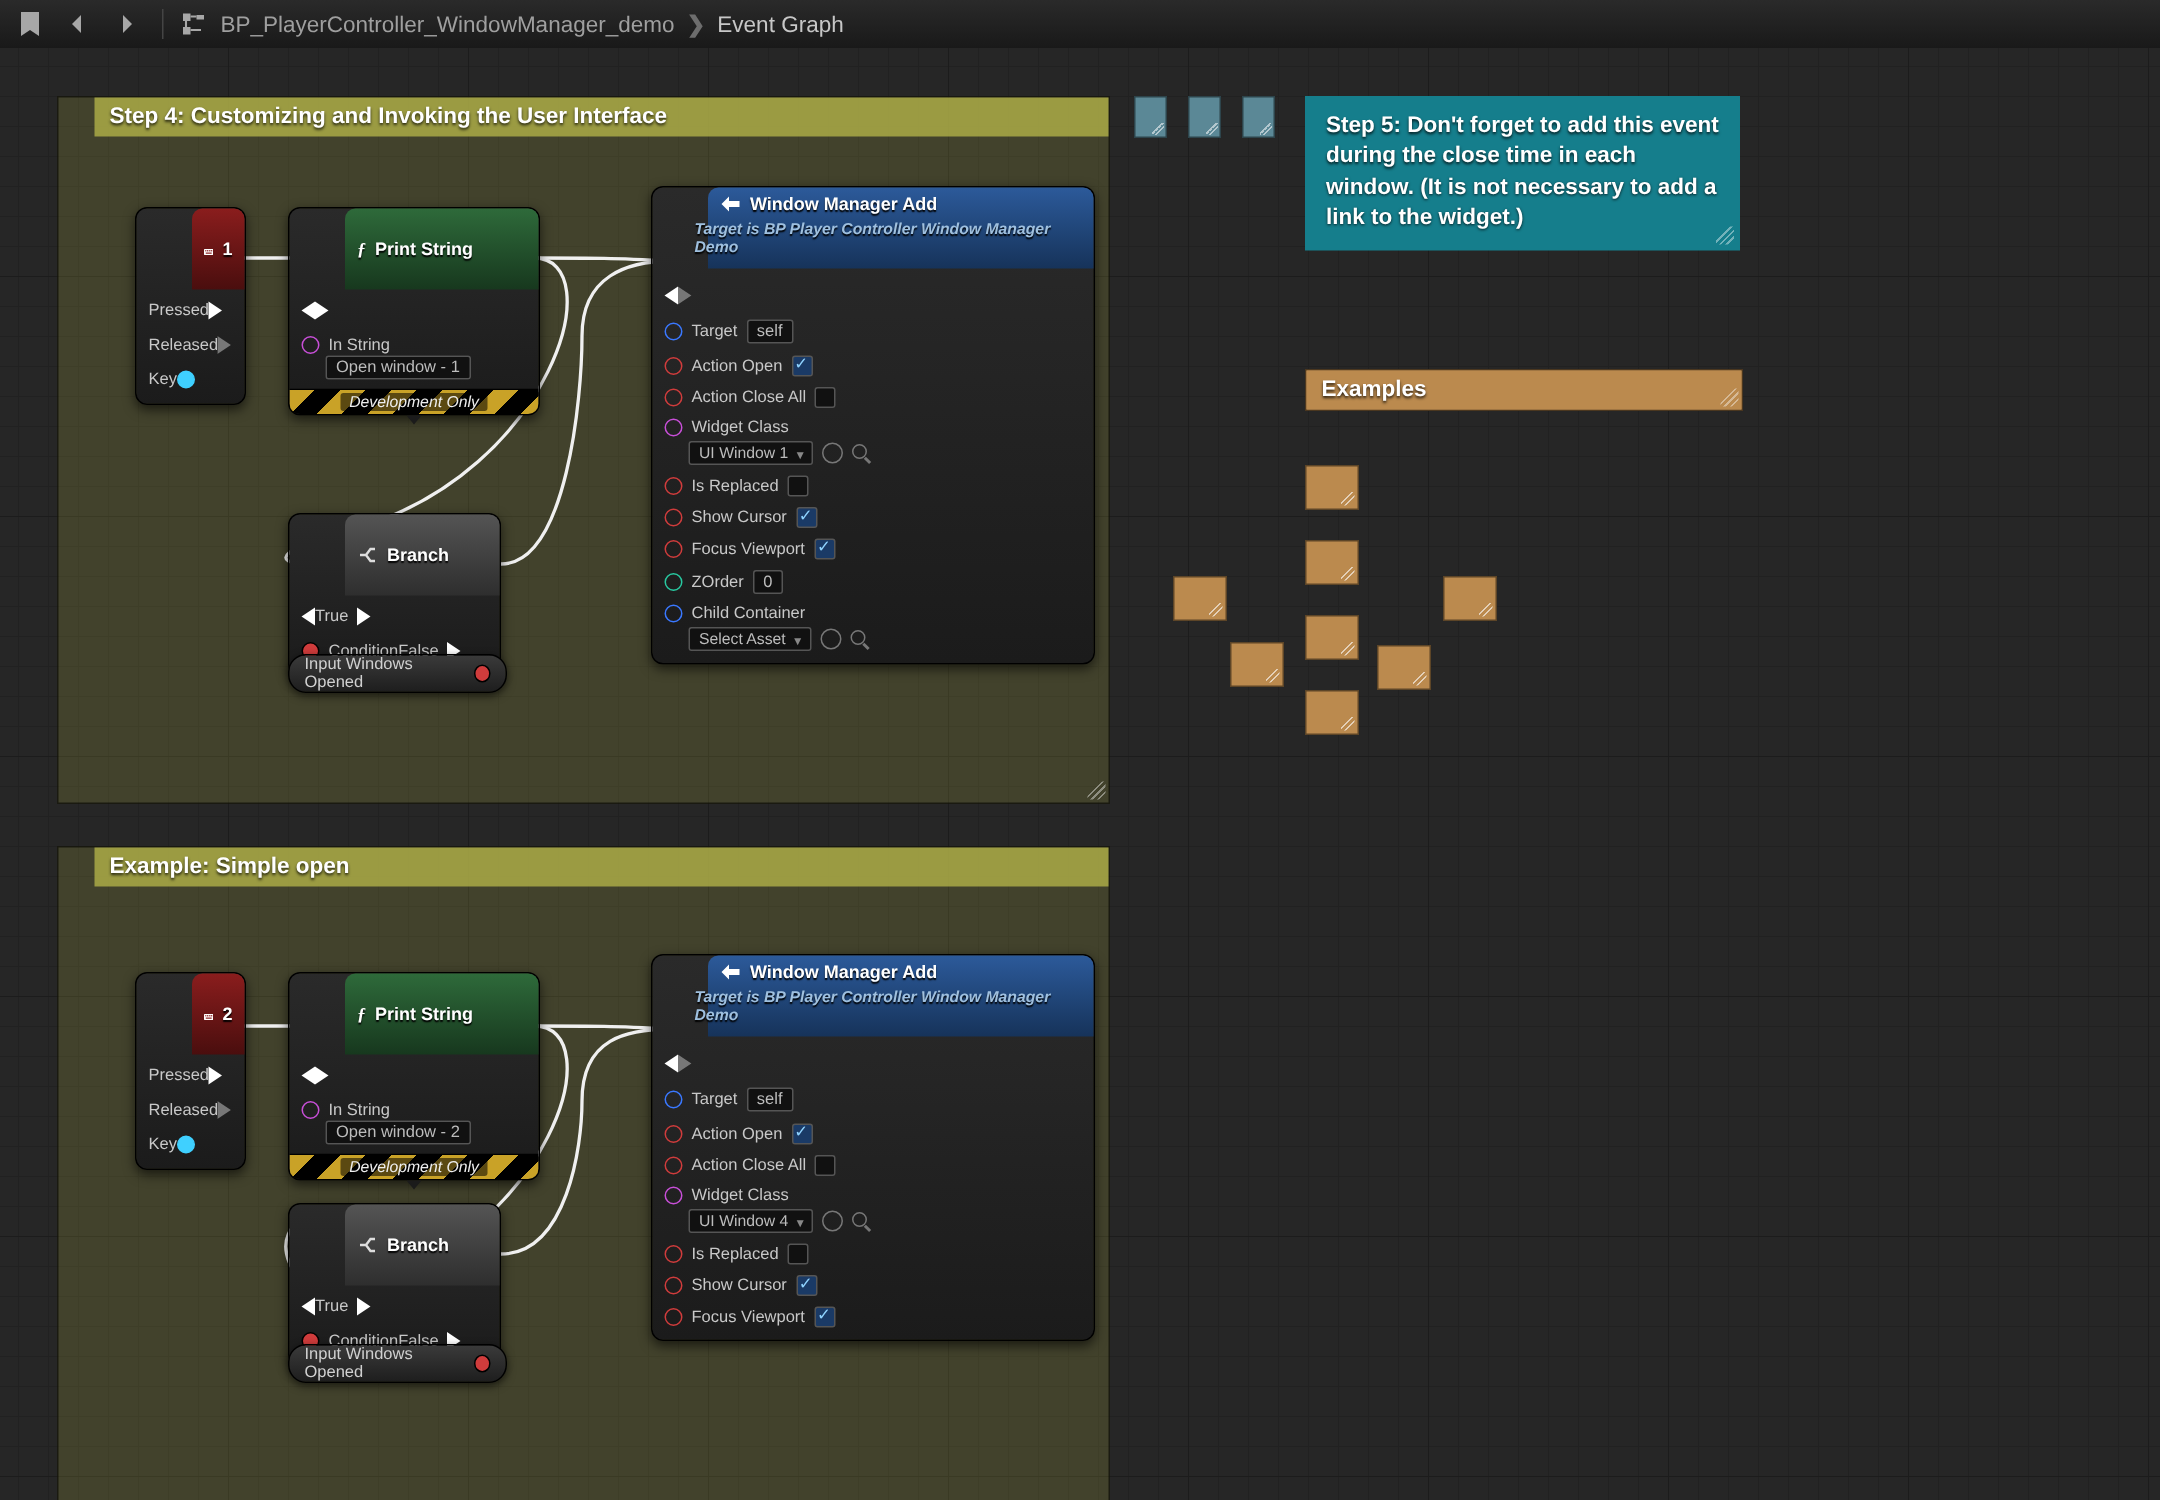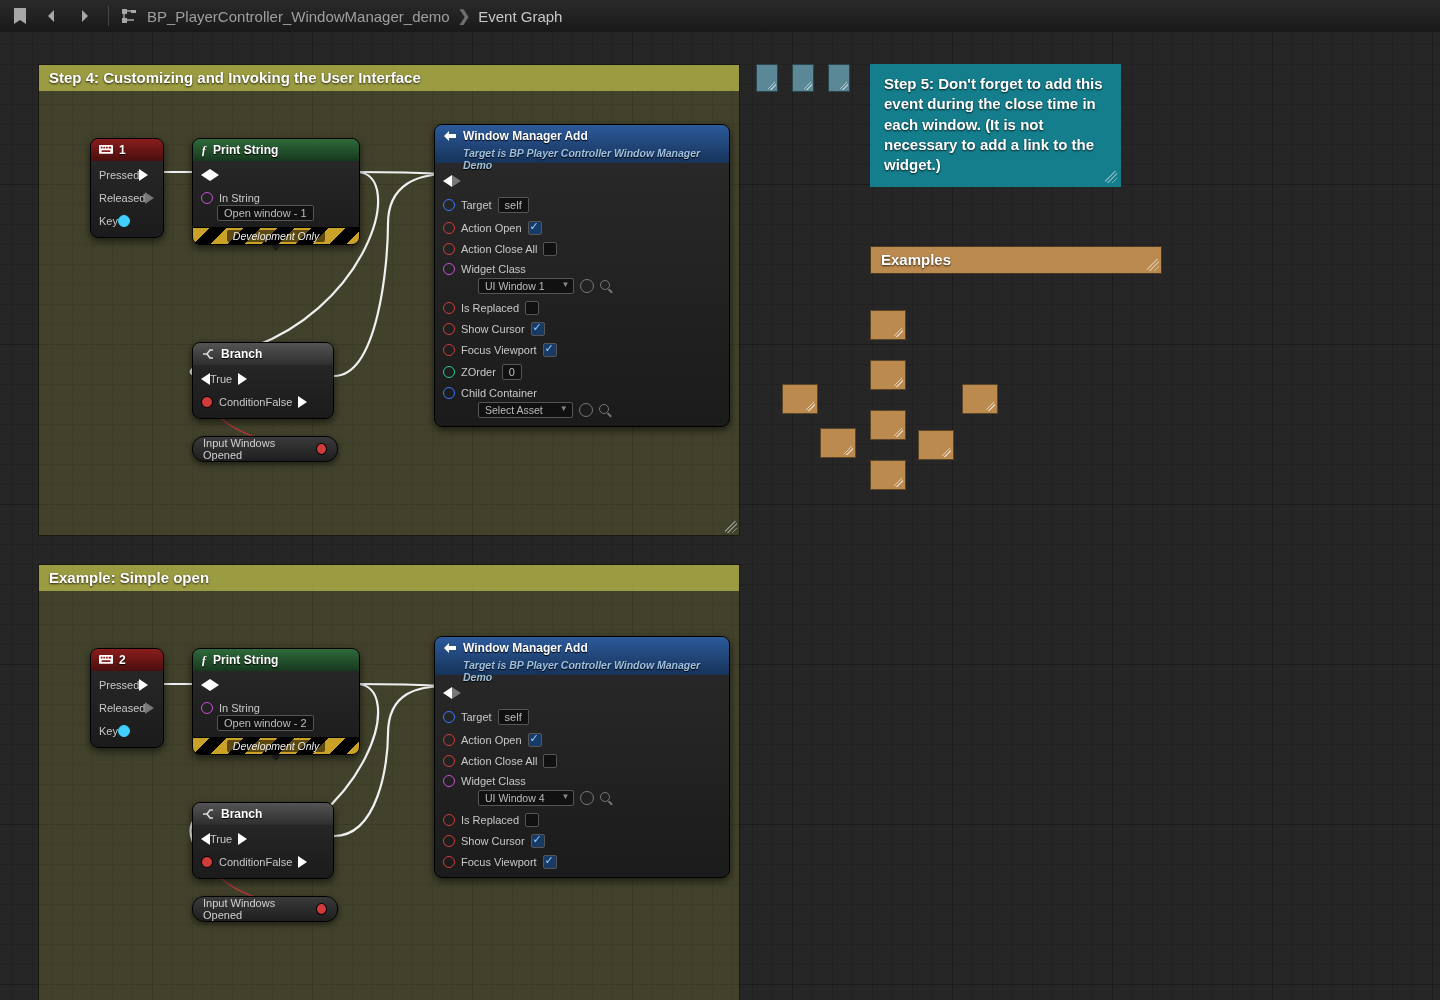--- a/index.html
+++ b/index.html
@@ -23,42 +23,42 @@
       linear-gradient(#1c1c1c 1px,transparent 1px),
       linear-gradient(90deg,#1c1c1c 1px,transparent 1px),
       linear-gradient(#212121 1px,transparent 1px),
       linear-gradient(90deg,#212121 1px,transparent 1px);
     background-size:160px 160px,160px 160px,20px 20px,20px 20px;
     background-position:-8px -8px;}
   
   .region{position:absolute;border:1px solid rgba(0,0,0,.6);}
   .region .rhead{height:26px;line-height:26px;padding:0 10px;font-size:15px;font-weight:600;
     color:#fff;text-shadow:0 1px 2px rgba(0,0,0,.8);}
-  .region.olive .rhead{background:rgba(170,170,70,.85);}
+  .region.olive .rhead{background:rgba(170,170,70,.85);margin-left:24px;}
   .region.olive{background:rgba(170,170,70,.22);}
   .region.teal{background:#157e8c;border:none;}
   .region.teal .rhead{padding:10px 14px 12px;height:auto;line-height:1.35;font-size:15px;}
   .region.orange .rhead{background:#bb8a4e;}
   .region.orange{background:rgba(187,138,78,.2);}
   .rresize{position:absolute;right:2px;bottom:2px;width:12px;height:12px;
     background:linear-gradient(135deg,transparent 40%,#fff6 40%,#fff6 46%,transparent 46%,
       transparent 58%,#fff6 58%,#fff6 64%,transparent 64%,transparent 76%,#fff6 76%,#fff6 82%,transparent 82%);}
   .region.teal .rresize{bottom:4px;right:4px;}
   
   .tealtab{position:absolute;width:20px;height:26px;background:#5b8896;
     border:1px solid rgba(0,0,0,.5);}
   .tealtab::after{content:"";position:absolute;right:1px;bottom:1px;width:8px;height:8px;
     background:linear-gradient(135deg,transparent 40%,#fff8 40%,#fff8 50%,transparent 50%,
       transparent 60%,#fff8 60%,#fff8 70%,transparent 70%);}
   
   .node{position:absolute;border-radius:8px;border:1px solid #000;
     background:linear-gradient(#2a2a2a,#1b1b1b);box-shadow:0 3px 8px rgba(0,0,0,.6);}
   .node .nhead{height:22px;border-radius:7px 7px 0 0;display:flex;align-items:center;
-    padding:0 8px;font-weight:600;font-size:12px;color:#fff;gap:6px;
-    text-shadow:0 1px 1px #000;}
+    padding:16px 8px;font-weight:600;font-size:12px;color:#fff;gap:6px;
+    text-shadow:0 1px 1px #000;margin-left:37px;}
   .nhead.red{background:linear-gradient(#8a1d1d,#4a0e0e);}
   .nhead.green{background:linear-gradient(#2e6a3a,#17381e);}
   .nhead.grey{background:linear-gradient(#545454,#2e2e2e);}
   .nhead.blue{background:linear-gradient(#2c5a9a,#16335a);}
   .nhead .sub{position:absolute;left:28px;top:22px;font-size:10.5px;font-style:italic;
     color:#9fc0df;font-weight:700;}
   .nhead.bluebig{height:34px;border-radius:7px 7px 0 0;align-items:flex-start;padding-top:4px;}
   .nbody{padding:6px 8px 8px;display:flex;flex-direction:column;gap:7px;font-size:11px;}
   .row{display:flex;align-items:center;justify-content:flex-start;height:16px;}
   .lrow{display:flex;align-items:center;gap:6px;}
@@ -72,22 +72,22 @@
   .pin-dot.redfill{background:#d03c3c;}
   .pin-dot.magenta{background:transparent;border:1.5px solid #c84fd8;}
   .pin-dot.teal{background:transparent;border:1.5px solid #28c8a0;}
   .pin-dot.blue{background:transparent;border:1.5px solid #3a78ff;}
   .lab{color:#c8c8c8;}
   .inbox{background:#111;border:1px solid #555;border-radius:2px;padding:1px 6px;
     color:#bcbcbc;font-size:11px;}
   .check{width:12px;height:12px;border:1px solid #555;background:#111;border-radius:2px;position:relative;}
   .check.on{background:#1a3a66;}
   .check.on::after{content:"✓";position:absolute;left:1px;top:-2px;font-size:11px;color:#8fd3ff;}
-  .drop{display:flex;align-items:flex-start;background:#111;border:1px solid #555;border-radius:2px;
-    padding:1px 4px 1px 6px;font-size:10.5px;color:#bcbcbc;gap:17px;margin-left:19px;}
+  .drop{display:flex;align-items:flex-end;background:#111;border:1px solid #555;border-radius:2px;
+    padding:1px 4px 1px 6px;font-size:10.5px;color:#bcbcbc;gap:4px;}
   .drop .car{font-size:8px;color:#888;}
   .iconcircle{width:12px;height:12px;border:1.5px solid #777;border-radius:50%;}
   .search{width:12px;height:12px;position:relative;}
   .search::before{content:"";position:absolute;width:8px;height:8px;border:1.5px solid #777;border-radius:50%;}
   .search::after{content:"";position:absolute;width:5px;height:1.5px;background:#777;
     left:8px;top:10px;transform:rotate(45deg);}
   
   .pill{position:absolute;height:24px;border-radius:12px;border:1px solid #000;
     background:linear-gradient(#3a3a3a,#1e1e1e);display:flex;align-items:center;
     padding:0 10px;color:#d0d0d0;font-size:11px;gap:8px;box-shadow:0 2px 6px rgba(0,0,0,.6);}
@@ -149,21 +149,21 @@
 
   <div class="region olive" style="left:38px;top:32px;width:700px;height:470px">
     <div class="rhead">Step 4: Customizing and Invoking the User Interface</div>
     <div class="rresize"></div>
   </div>
 
   <div class="tealtab" style="left:756px;top:32px"></div>
   <div class="tealtab" style="left:792px;top:32px"></div>
   <div class="tealtab" style="left:828px;top:32px"></div>
 
-  <div class="region teal" style="left:870px;top:32px;width:251px;">
+  <div class="region teal" style="left:870px;top:32px;width:290px;">
     <div class="rhead">Step 5: Don't forget to add this event during the close time in each window. (It is not necessary to add a link to the widget.)</div>
     <div class="rresize"></div>
   </div>
 
   <div class="region orange" style="left:870px;top:214px;width:290px;height:26px;background:#bb8a4e;">
     <div class="rhead" style="background:#bb8a4e">Examples</div>
     <div class="rresize"></div>
   </div>
 
   <div class="chip" style="left:870px;top:278px"></div>

